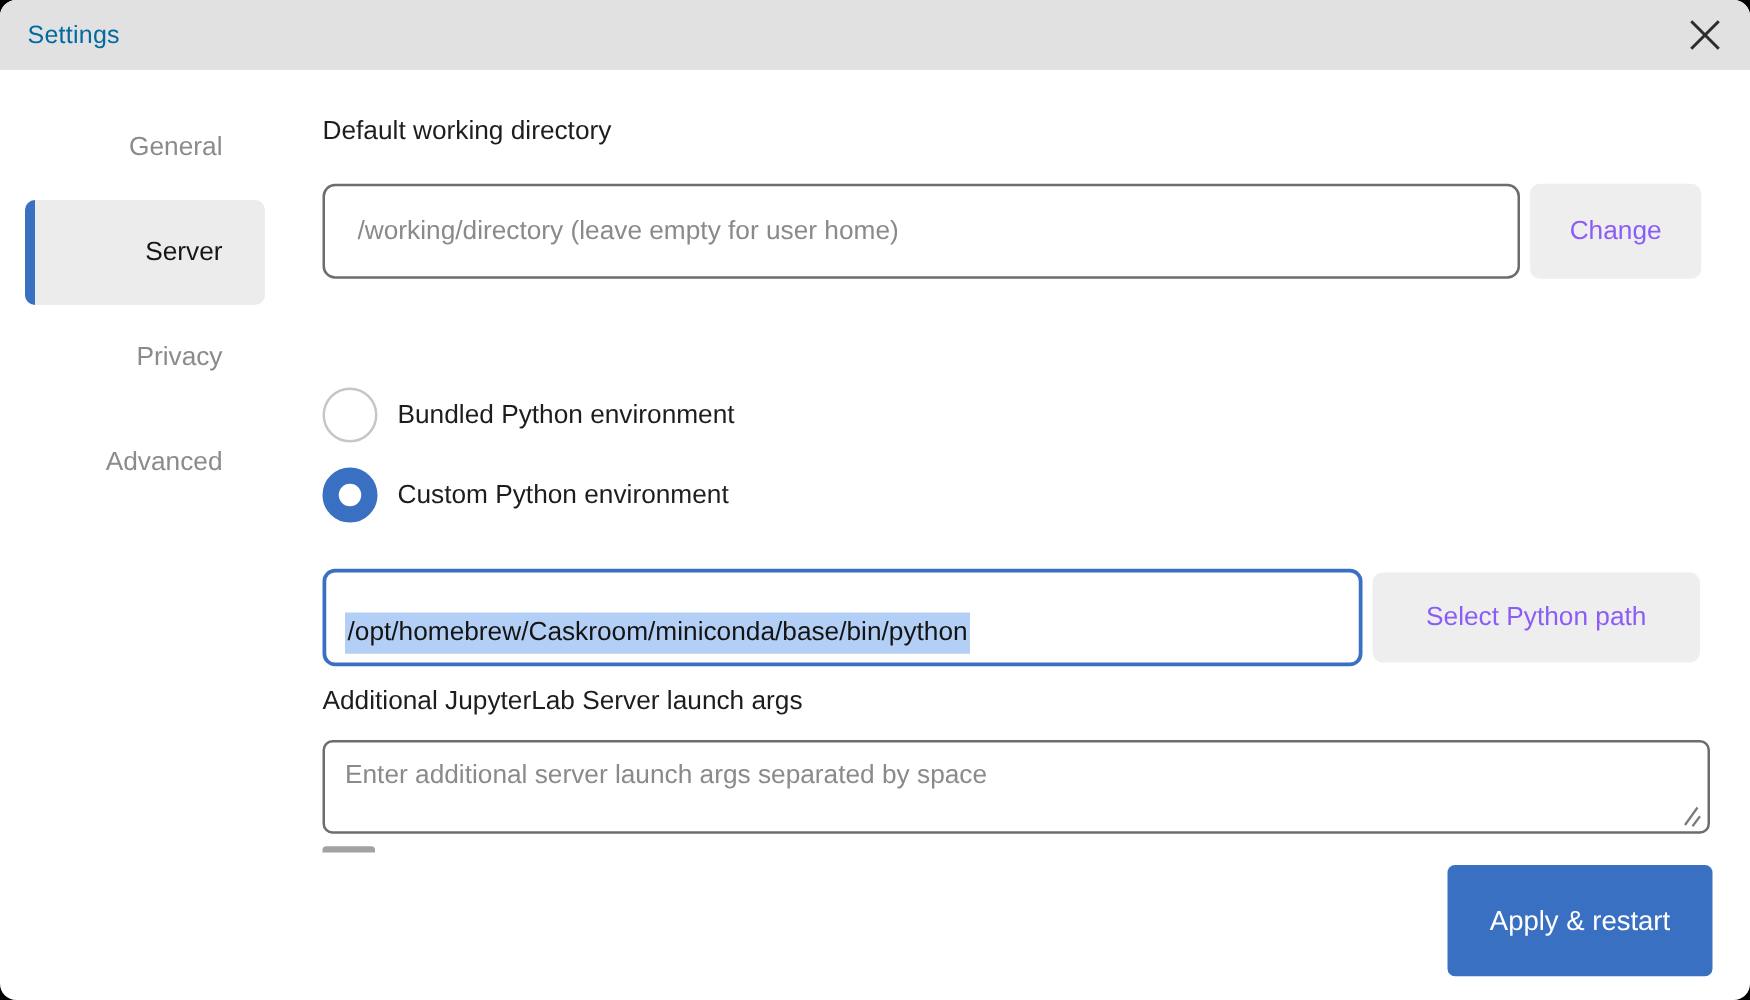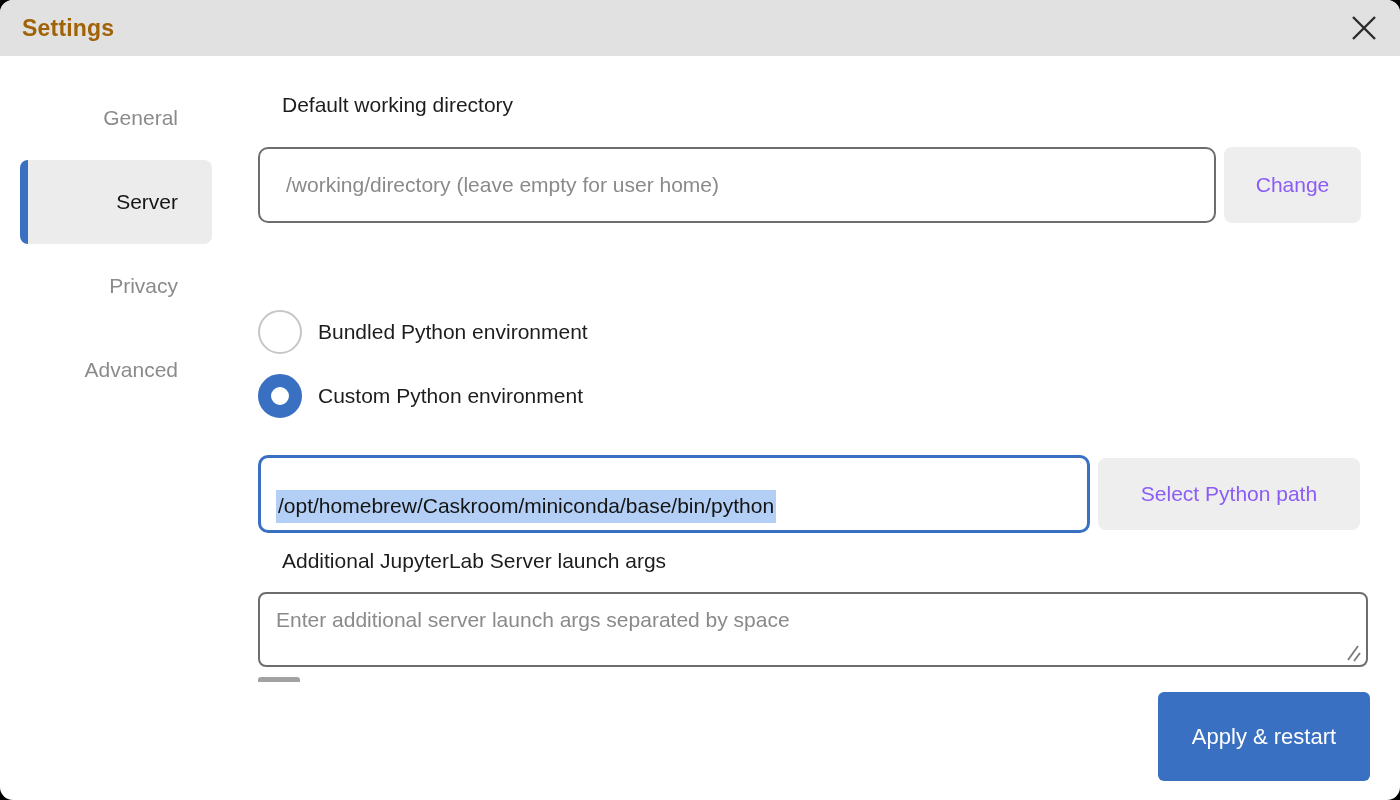--- a/index.html
+++ b/index.html
@@ -10,21 +10,21 @@
     position: absolute; left: 0; top: 0; width: 1400px; height: 800px;
     background: #ffffff; border-radius: 13px; overflow: hidden;
   }
 
   
   .titlebar {
     position: absolute; left: 0; top: 0; width: 100%; height: 56px;
     background: #e1e1e1; display: flex; align-items: center;
   }
   .titlebar .title {
-    margin-left: 22px; font-size: 23px; font-weight: 700; color: #a16207;
+    margin-left: 22px; font-size: 20px; font-weight: 400; color: #0369a1;
     letter-spacing: 0.2px;
   }
   .close-btn {
     position: absolute; right: 16px; top: 8px; width: 40px; height: 40px;
     display: flex; align-items: center; justify-content: center; cursor: pointer;
   }
 
   
   .sidebar { position: absolute; left: 20px; top: 76px; width: 192px; }
   .side-item {
@@ -34,21 +34,21 @@
   }
   .side-item.selected {
     background: #ececec; border-radius: 8px; color: #161616;
     overflow: hidden;
   }
   .side-item.selected .accent-bar {
     position: absolute; left: 0; top: 0; width: 8px; height: 100%;
     background: #3a70c2;
   }
   .field-label {
-    font-size: 21px; color: #1d1d1d; margin-left: 24px;
+    font-size: 21px; color: #1d1d1d;
   }
   .lbl-workdir   { position: absolute; left: 258px; top: 93px; }
   .lbl-pyenv     { position: absolute; left: 258px; top: 249px; }
   .lbl-args      { position: absolute; left: 258px; top: 549px; }
 
   input.text-input {
     font-family: "Liberation Sans", "DejaVu Sans", sans-serif;
     font-size: 21px; color: #1b1b1b;
     border: 2px solid #6d6d6d; border-radius: 10px;
     padding: 0 26px; outline: none; background: #fff;

